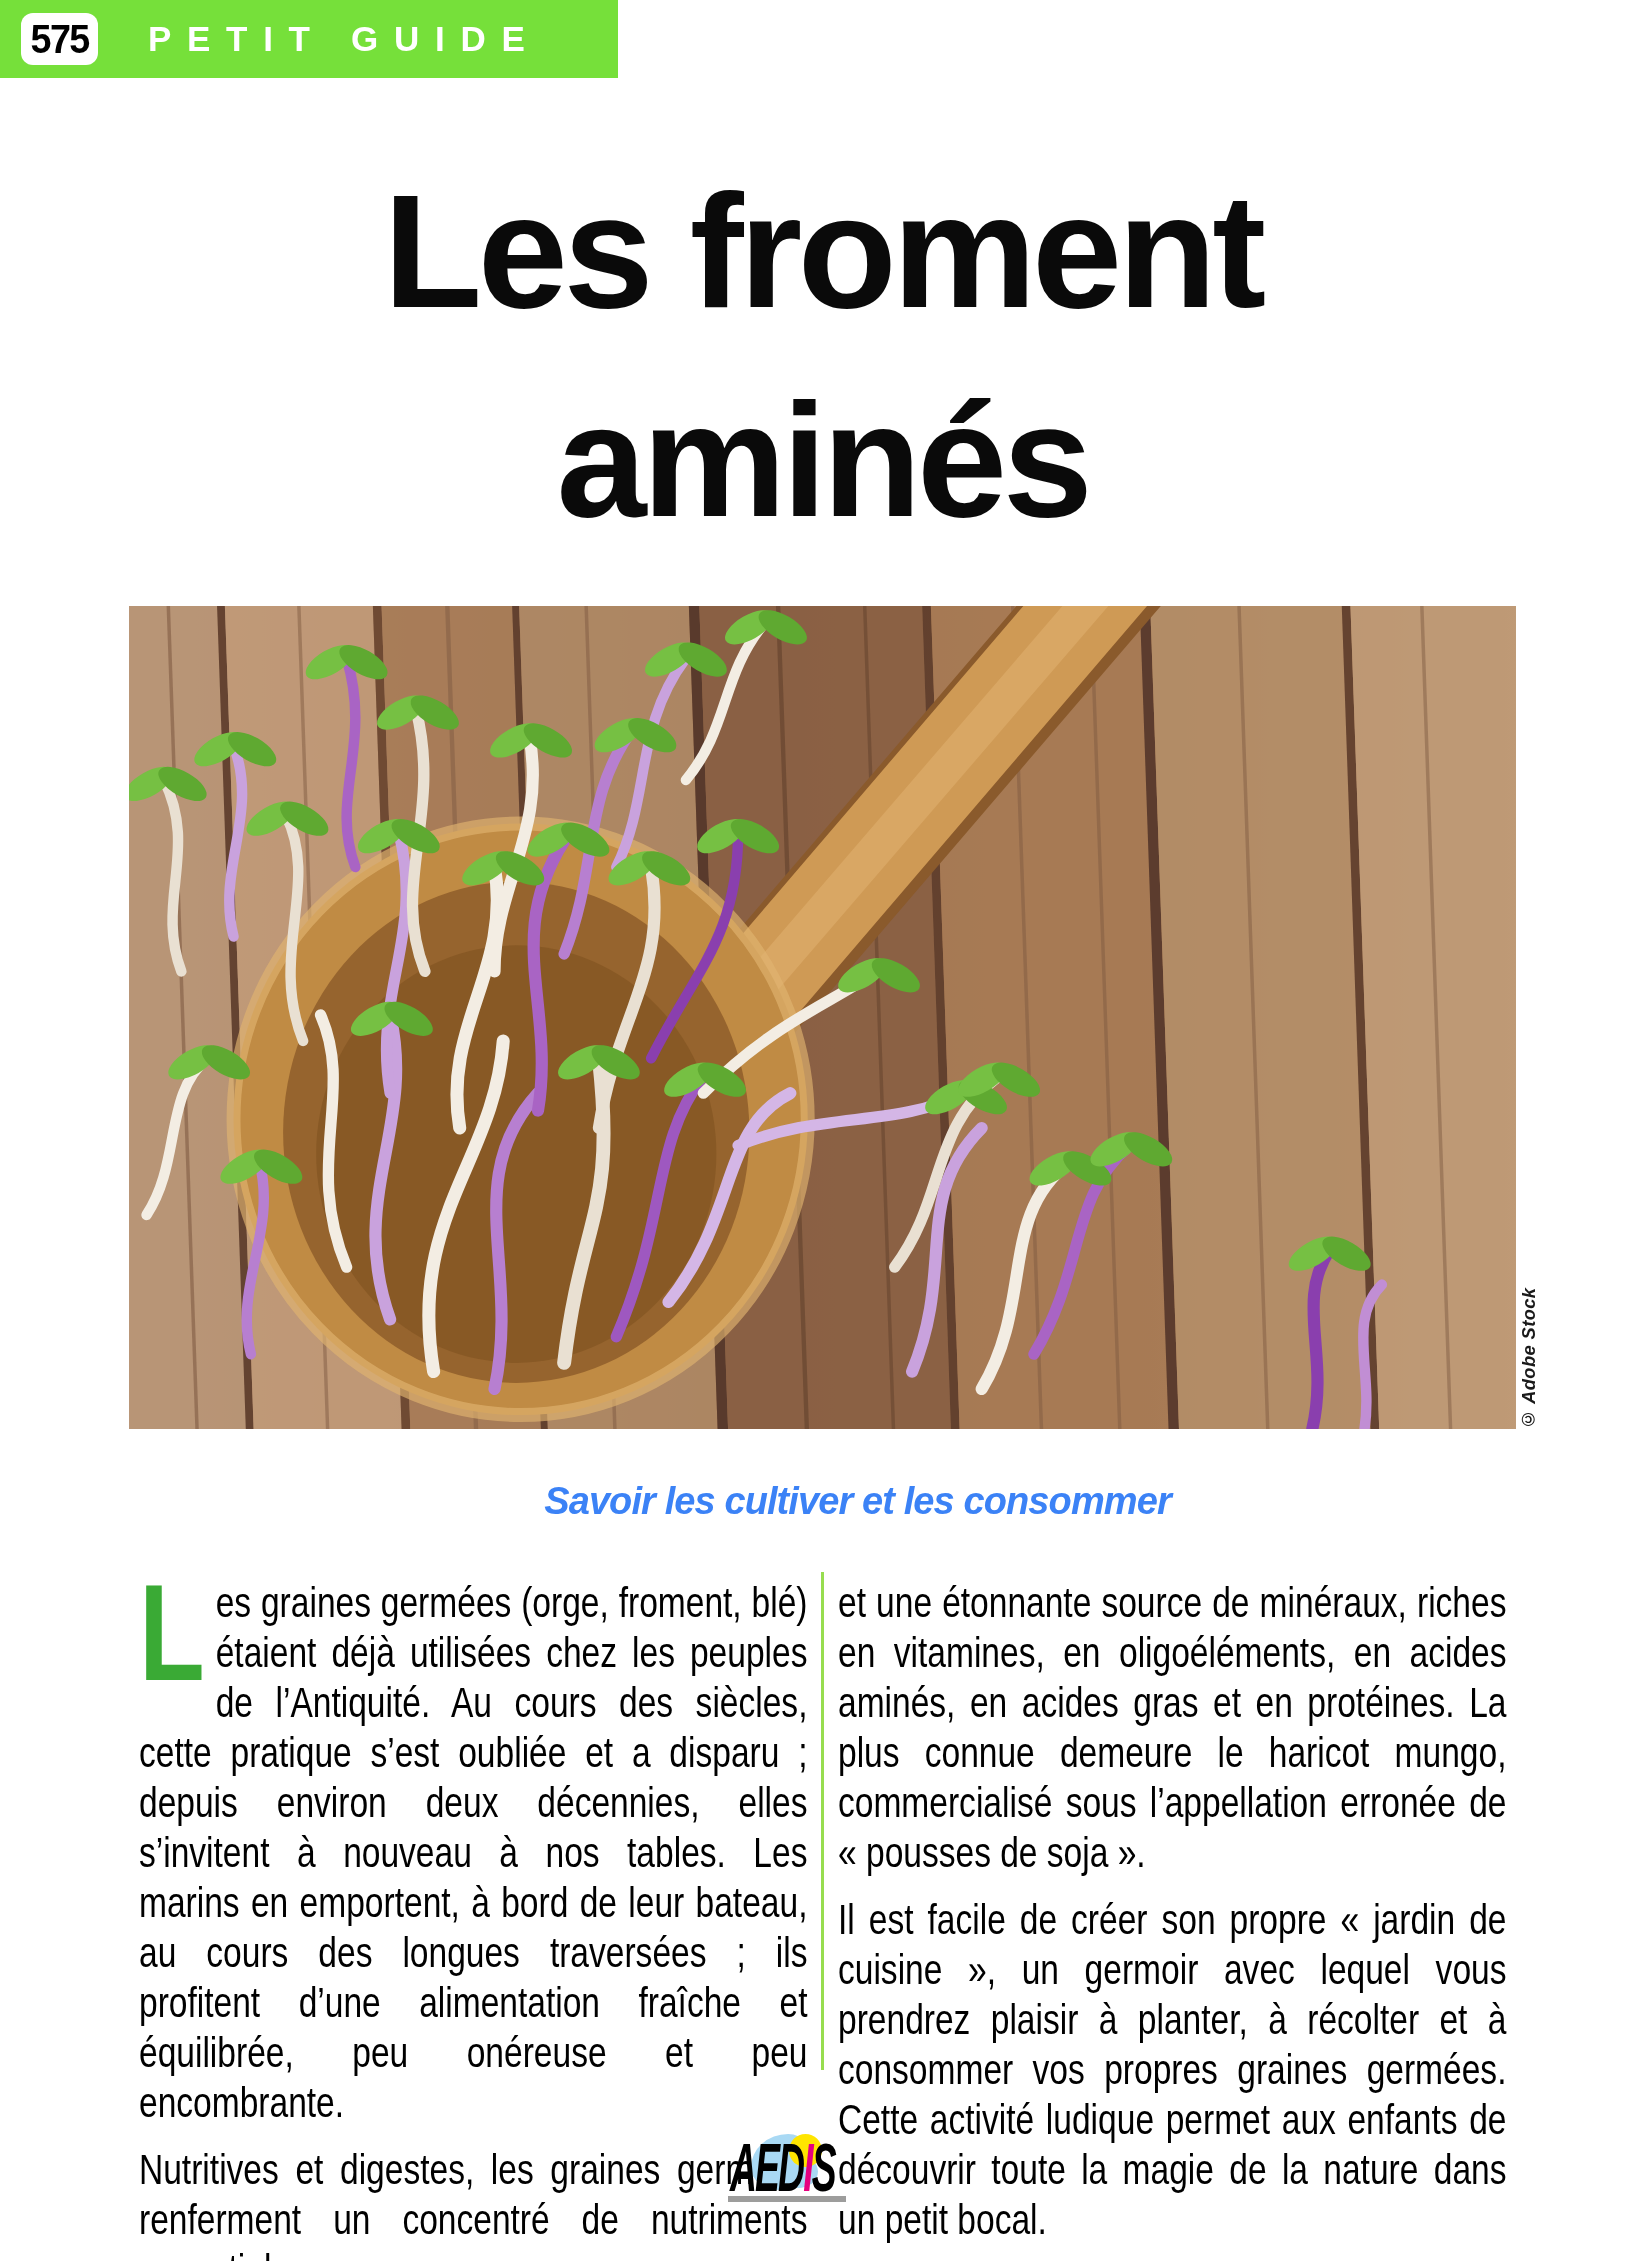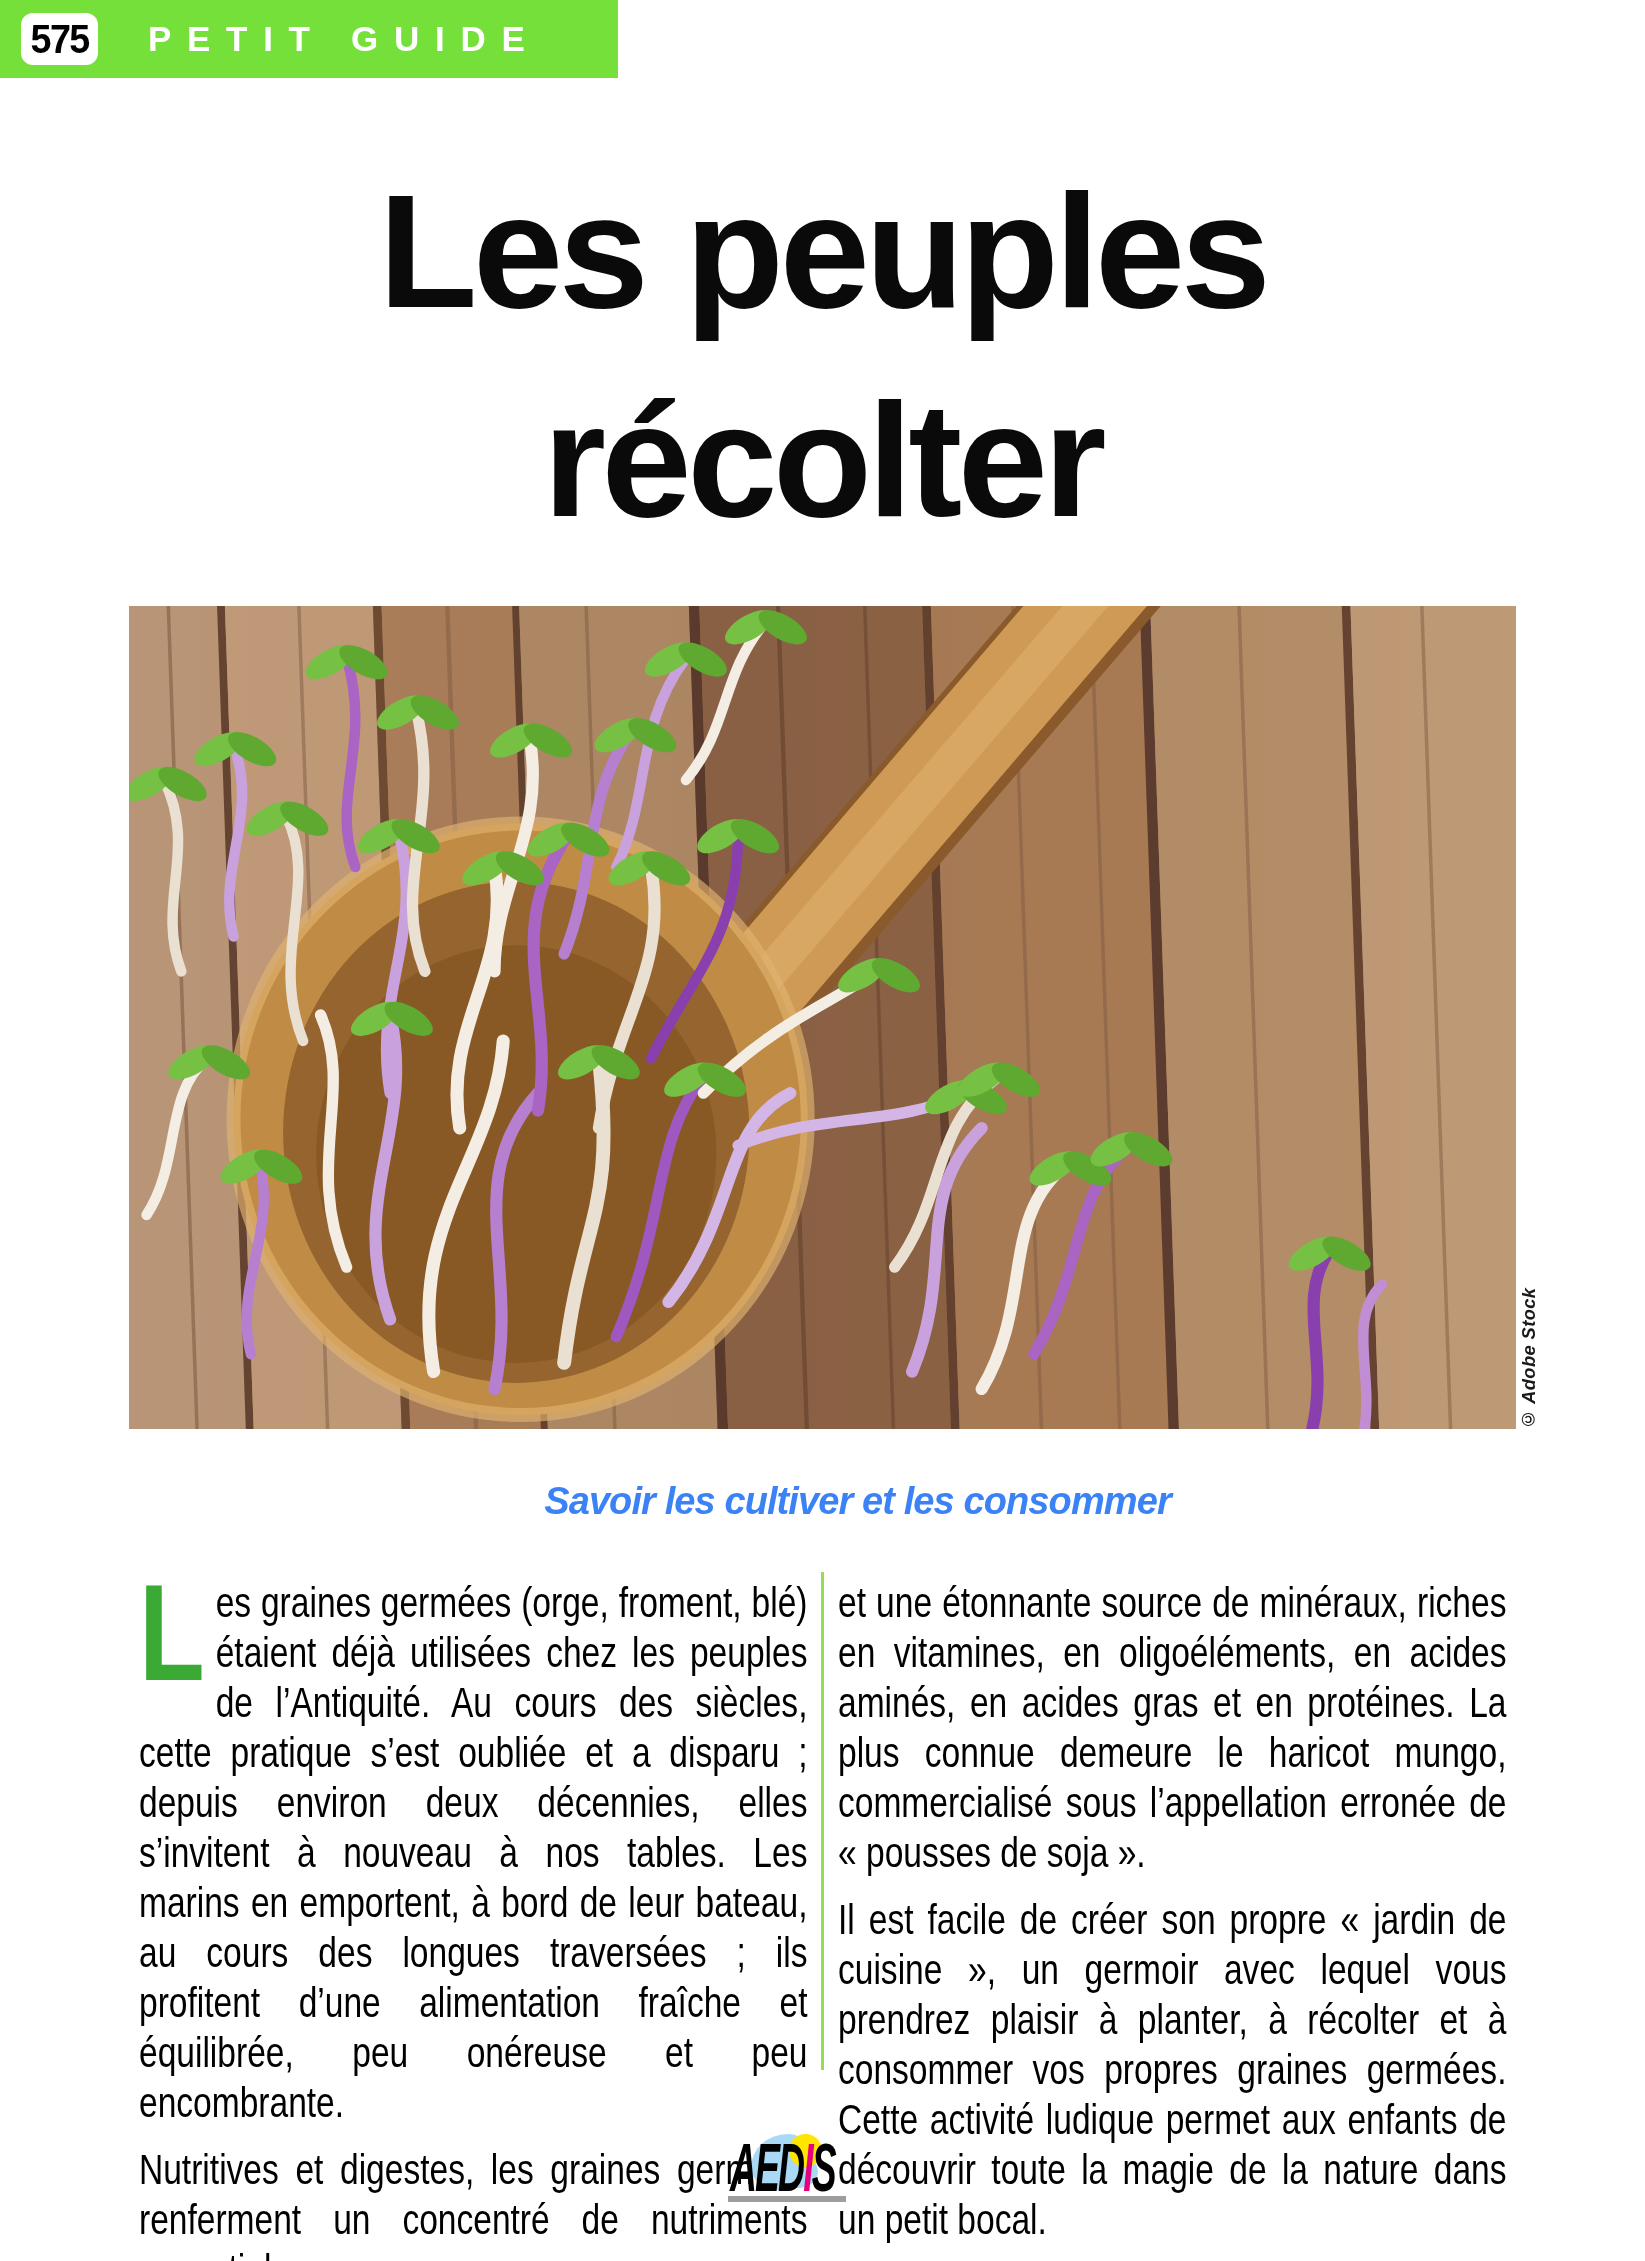--- a/index.html
+++ b/index.html
@@ -125,22 +125,22 @@
 <div class="page">
 
   <div class="banner">
     <div class="issue-badge">
       <span>575</span>
     </div>
     <div class="banner-label">PETIT GUIDE</div>
   </div>
 
   <h1 class="main-title" style="margin:0;">
-    <span style="display:block;">Les peuples</span>
-    <span style="display:block;">récolter</span>
+    <span style="display:block;">Les froment</span>
+    <span style="display:block;">aminés</span>
   </h1>
 
   <div class="photo">
     <svg width="1387" height="823" viewBox="0 0 1594 946">
       <defs>
         <g id="leaf">
           <ellipse cx="-20" cy="-4" rx="31" ry="14" transform="rotate(-30)" fill="#76c043"></ellipse>
           <ellipse cx="20" cy="-4" rx="31" ry="14" transform="rotate(30)" fill="#5fa931"></ellipse>
         </g>
         <linearGradient id="woodshade" x1="0" y1="0" x2="1" y2="0">

